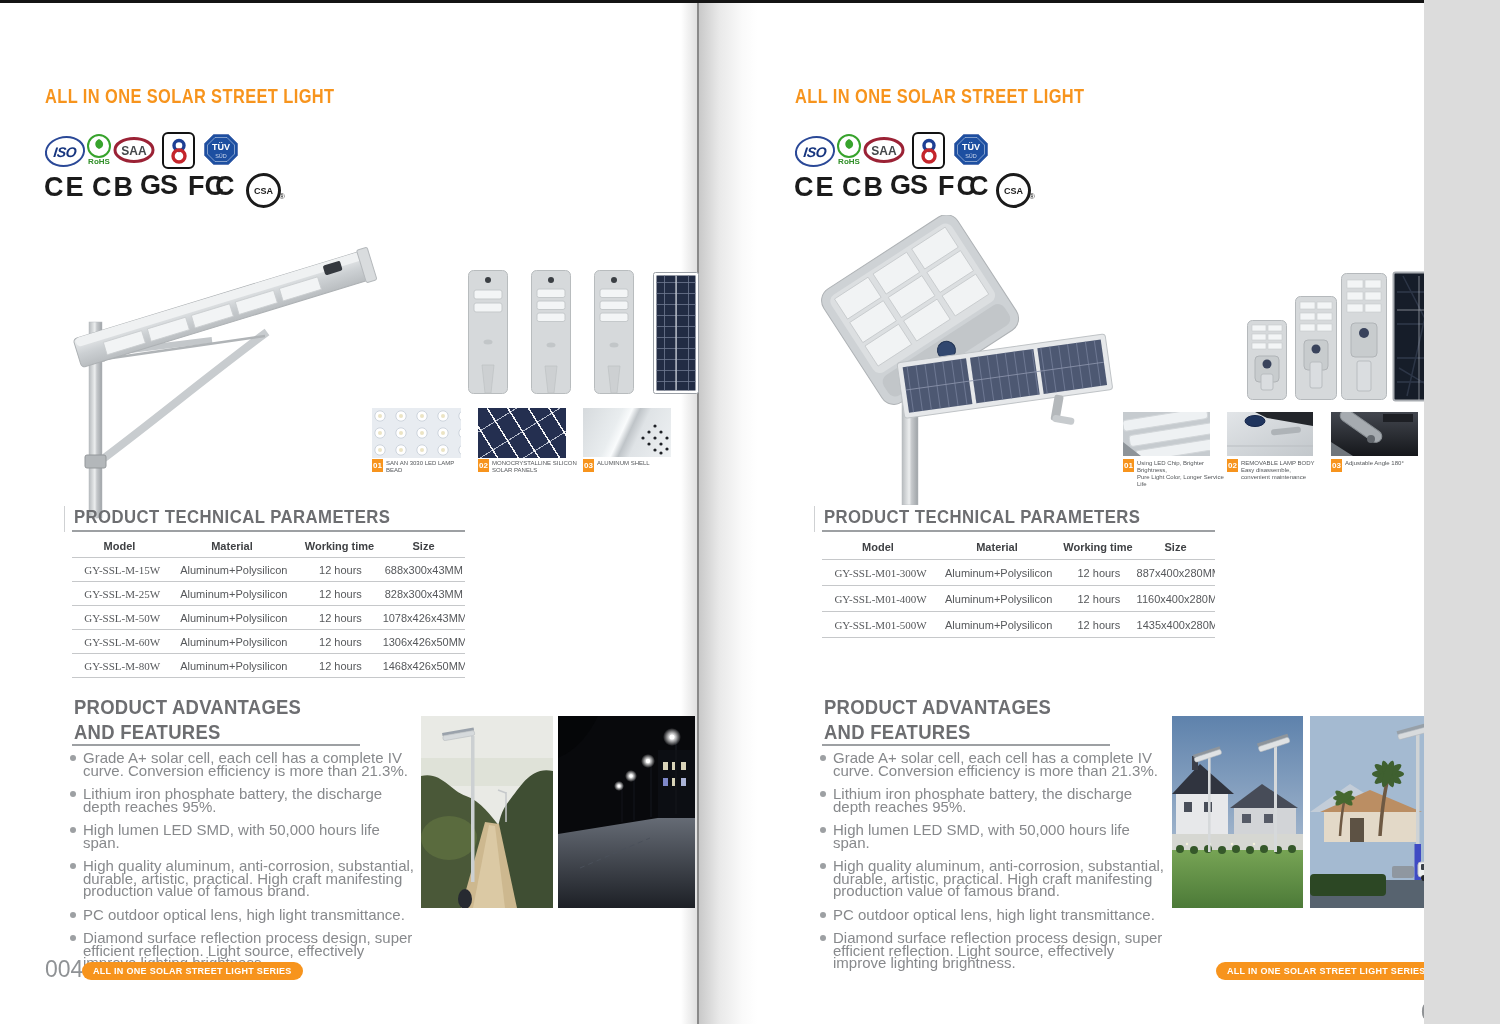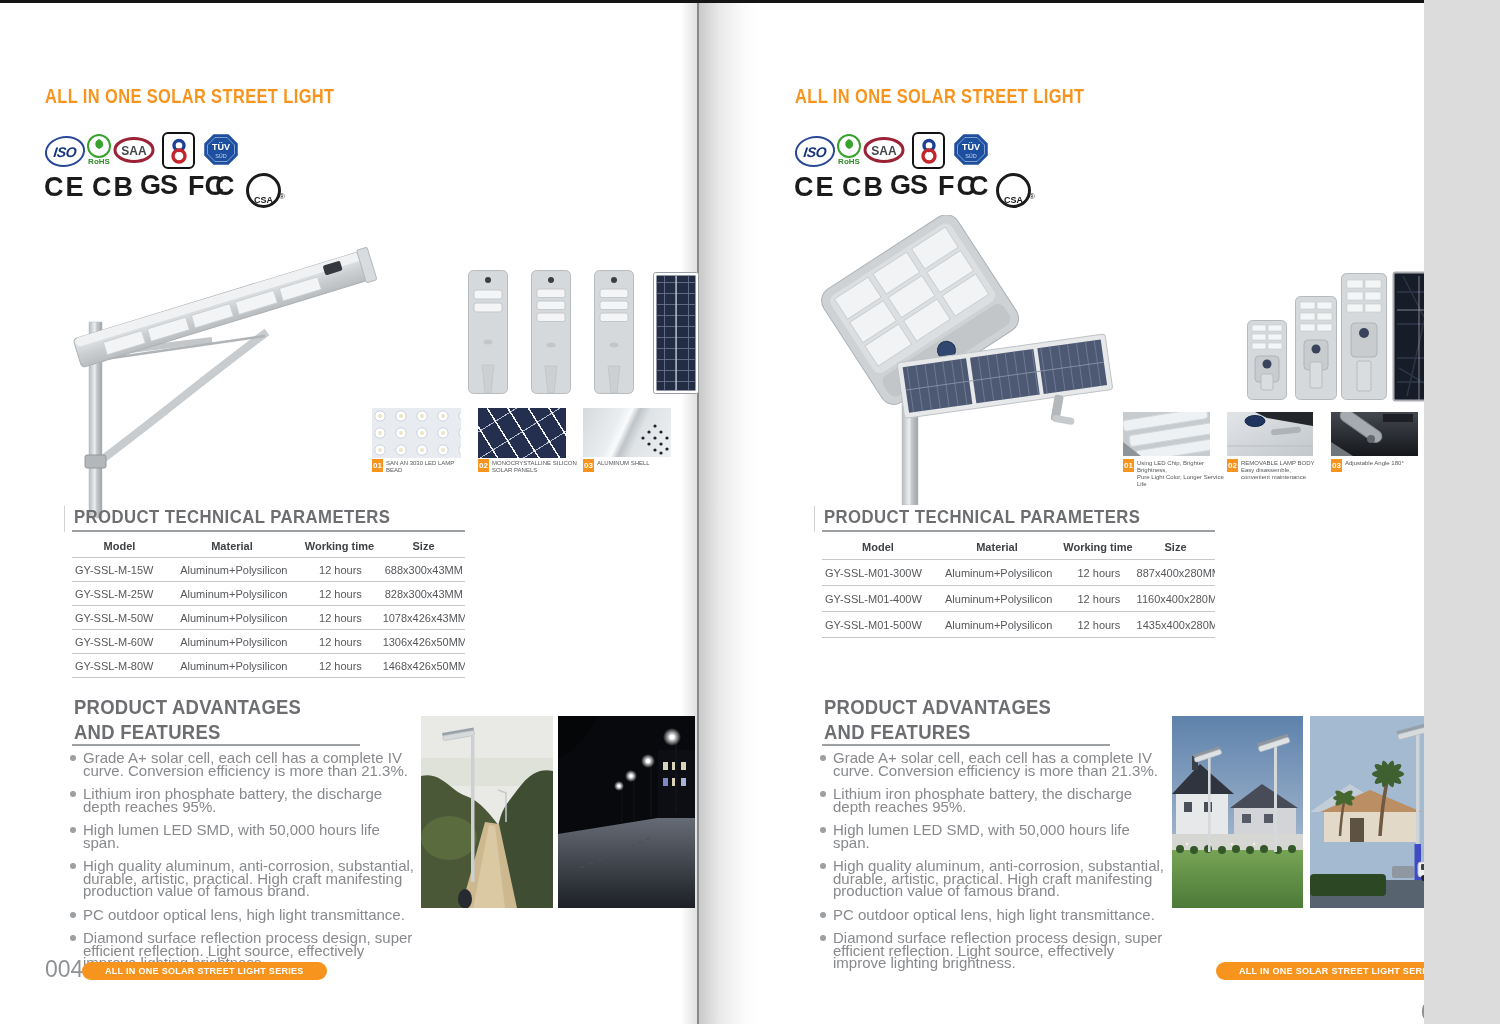--- a/index.html
+++ b/index.html
@@ -16,53 +16,53 @@
   .hrule{height:2px;background:#9da0a3;}
   .vtick{width:1px;background:#cfd1d3;}
   
   .iso{width:36px;height:27px;border:2.5px solid #2a4897;border-radius:50%;
        display:flex;align-items:center;justify-content:center;transform:skewX(-6deg);}
   .isotxt{font-weight:700;font-style:italic;font-size:14px;color:#16357f;letter-spacing:-.5px;}
   .s8{width:29px;height:33px;border:2.5px solid #121212;border-radius:6px;
       display:flex;align-items:center;justify-content:center;}
   .mark{font-weight:700;color:#1b1b1b;font-size:27px;letter-spacing:2px;white-space:nowrap;}
   .csa{width:29px;height:29px;border:3px solid #1b1b1b;border-radius:50%;
-       display:flex;align-items:flex-end;justify-content:center;font-weight:700;font-size:9px;color:#1b1b1b;}
+       display:flex;align-items:center;justify-content:center;font-weight:700;font-size:9px;color:#1b1b1b;}
   .reg{font-size:8px;color:#1b1b1b;}
   .fccB{margin-left:-9px;}
   
   .tbl{background:transparent;}
   .trow{display:flex;align-items:center;border-bottom:1px solid #c6c8ca;}
   .tblL .trow{height:23px;} .tblR .trow{height:25px;}
   .thead .c{font-weight:700;color:#3f4144;font-size:11px;}
   .c{text-align:center;font-size:11px;color:#56585b;white-space:nowrap;overflow:hidden;}
   .tblL .c1{width:95px;} .tblL .c2{width:130px;} .tblL .c3{width:85px;} .tblL .c4{width:83px;}
   .tblR .c1{width:112px;} .tblR .c2{width:126px;} .tblR .c3{width:76px;} .tblR .c4{width:79px;}
-  .trow:not(.thead) .c1{text-align:left;padding-left:3px;}
+  .trow:not(.thead) .c1{text-align:center;padding-left:3px;font-family:Liberation Serif, serif;}
   
   .bullets{display:flex;flex-direction:column;}
   .bullet{display:flex;gap:7px;margin-bottom:11px;}
   .dot{width:6px;height:6px;border-radius:50%;background:#9da0a3;flex-shrink:0;margin-top:3px;}
   .btxt{font-size:15px;line-height:12.5px;color:#87898c;}
   
   .featrow{display:flex;gap:3px;align-items:flex-start;}
   .fbadge{width:11px;height:13px;background:#f7941d;color:#fff;font-size:8px;font-weight:700;
           display:flex;align-items:center;justify-content:center;flex-shrink:0;}
   .flabel{font-size:6px;line-height:7px;color:#54575a;white-space:pre-line;padding-top:1px;}
   
   .cu{box-sizing:border-box;}
   .cu2L{background-color:#242f50;
     background-image:
       repeating-linear-gradient(58deg, transparent 0 16px, rgba(255,255,255,.95) 16px 17.5px),
       repeating-linear-gradient(-32deg, transparent 0 22px, rgba(230,235,245,.75) 22px 23px);}
   .cu3L{background:linear-gradient(115deg,#d6dadd 0%,#e9edef 36%,#f9fbfc 45%,#bfc4c8 52%,#dfe3e6 62%,#eef1f3 100%);}
   
   .pagenum{font-size:23px;color:#8f9295;}
   .pill{height:18px;border-radius:9px;background:#f7941d;color:#fff;font-size:9px;font-weight:700;
-        line-height:18px;padding:0 23px;letter-spacing:.3px;white-space:nowrap;}
+        line-height:18px;padding:0 11px;letter-spacing:.3px;white-space:nowrap;}
 </style>
 </head>
 <body>
 
 <div class="sheet">
 
   <svg class="abs" width="0" height="0" style="left:0;top:0" aria-hidden="true">
     <defs>
       <linearGradient id="gpole" x1="0" y1="0" x2="1" y2="0">
         <stop offset="0" stop-color="#b7bbbe"></stop>

